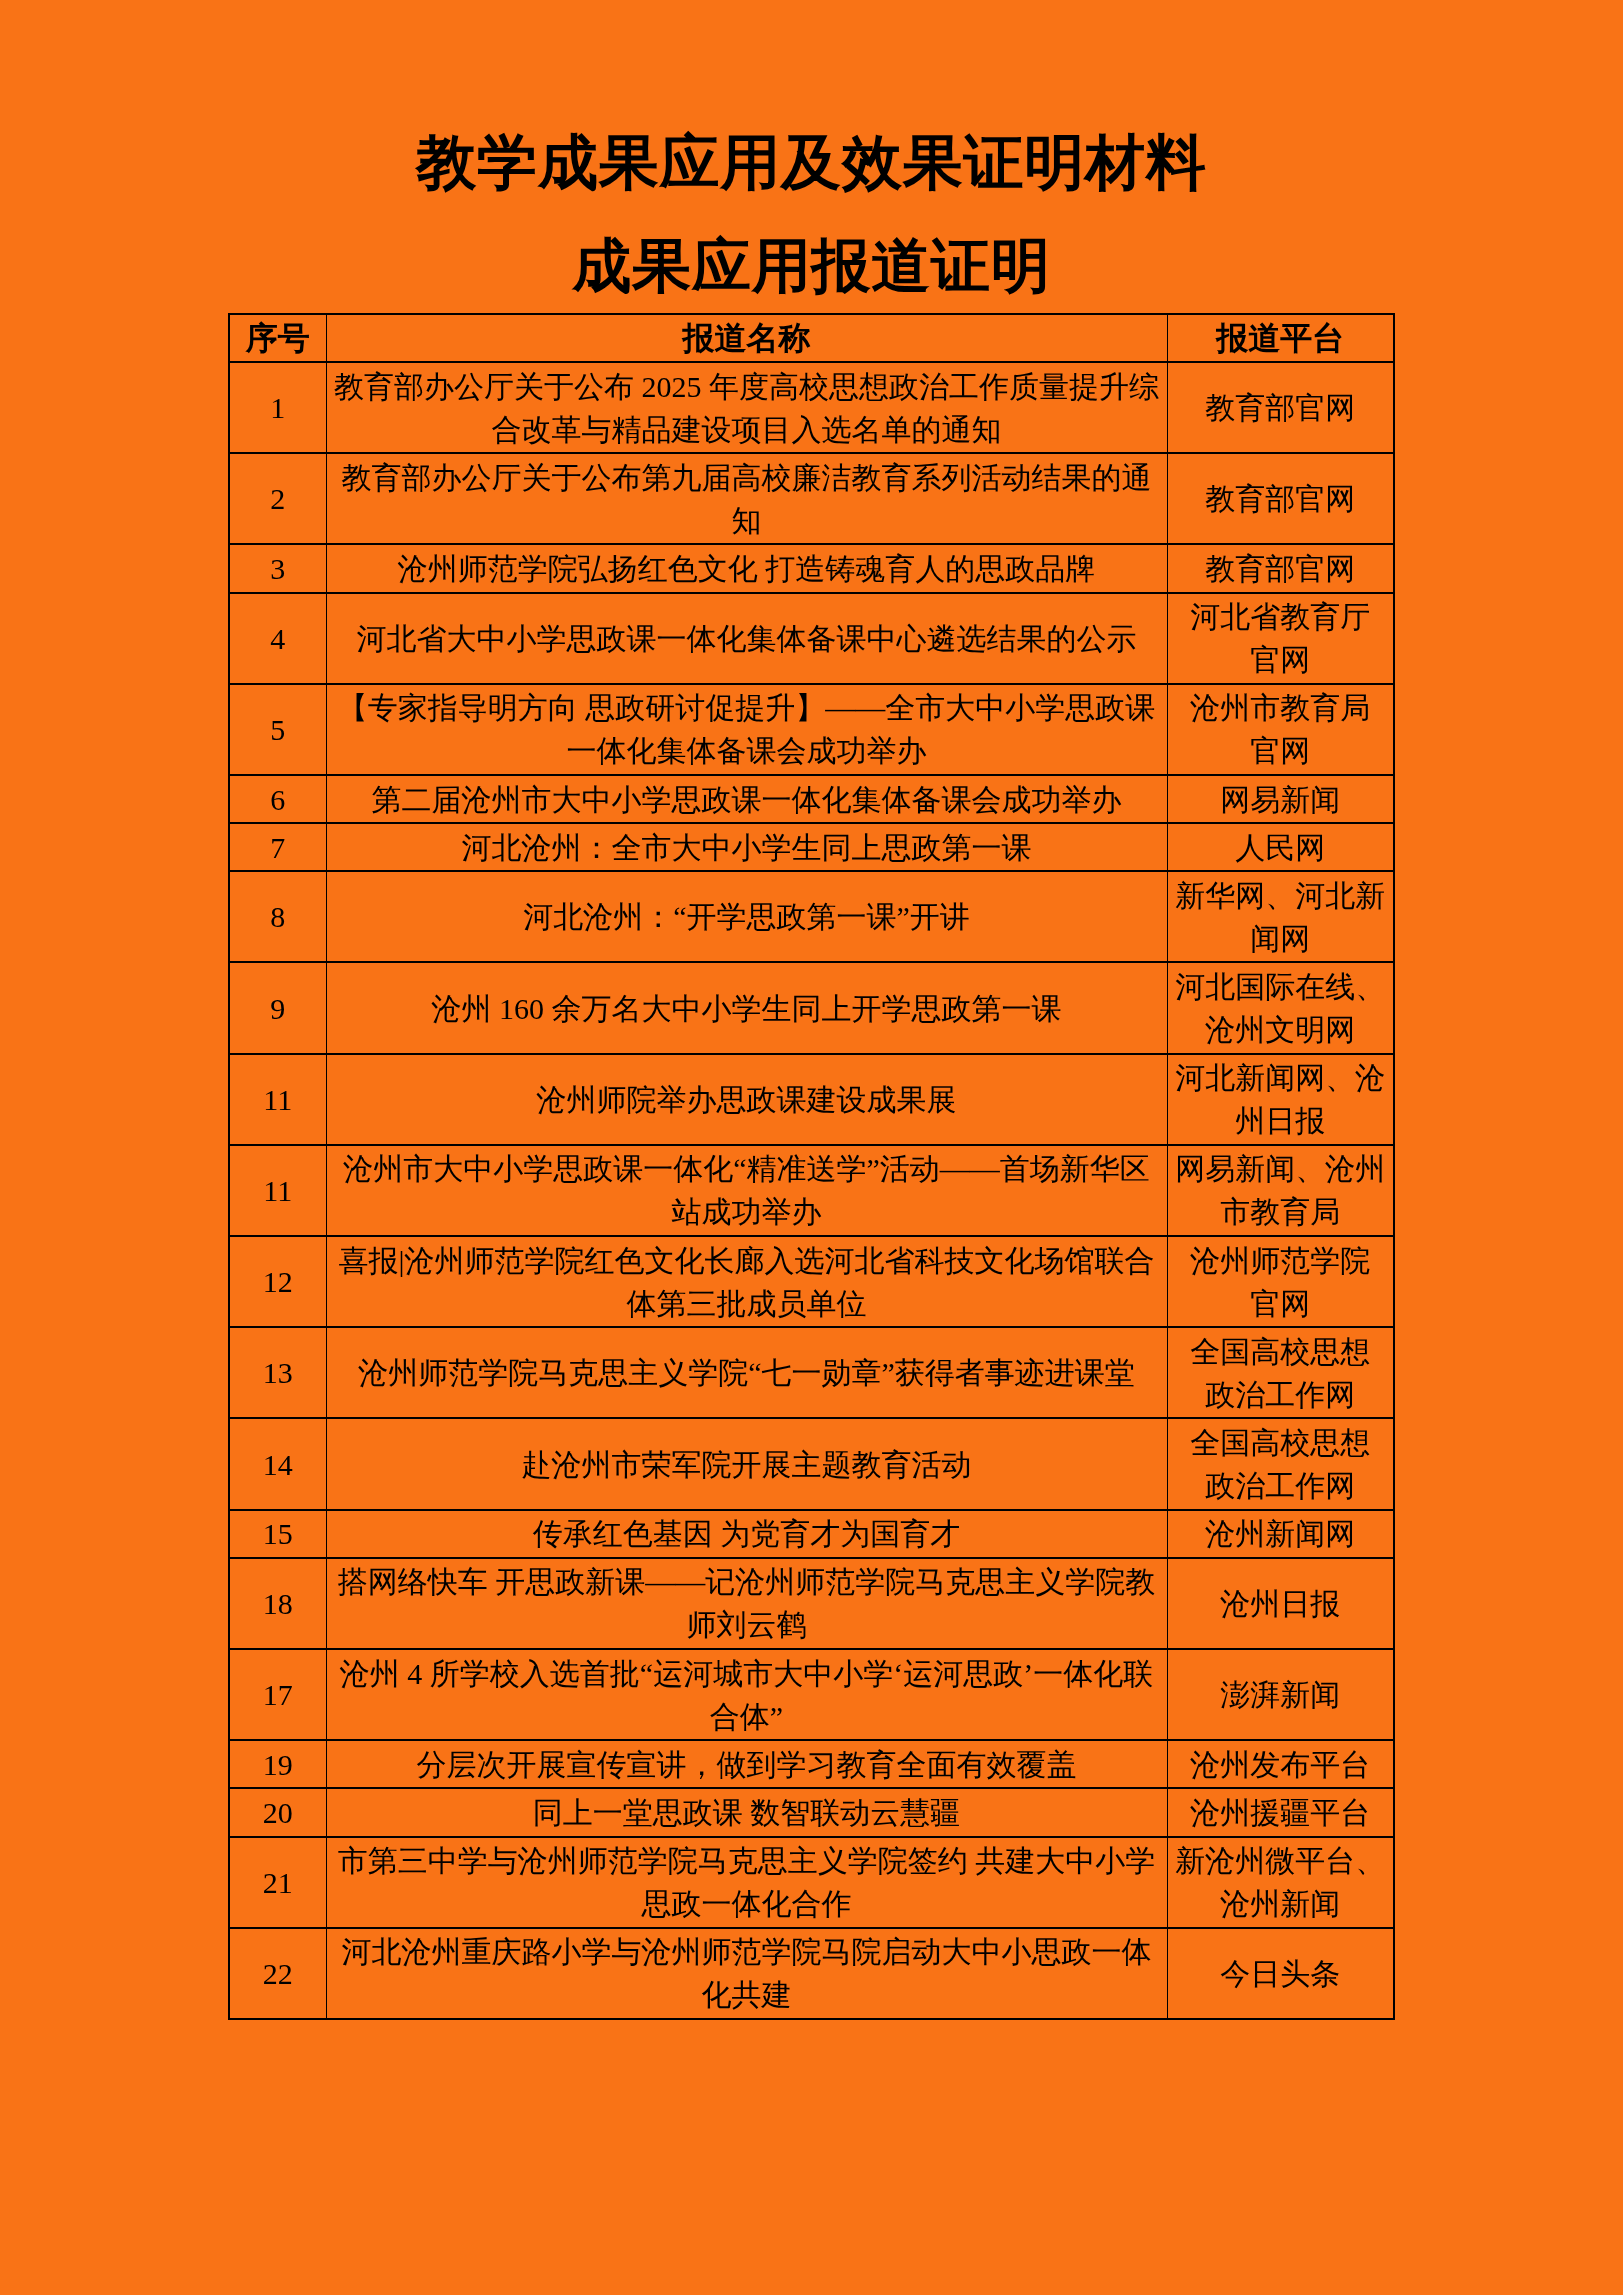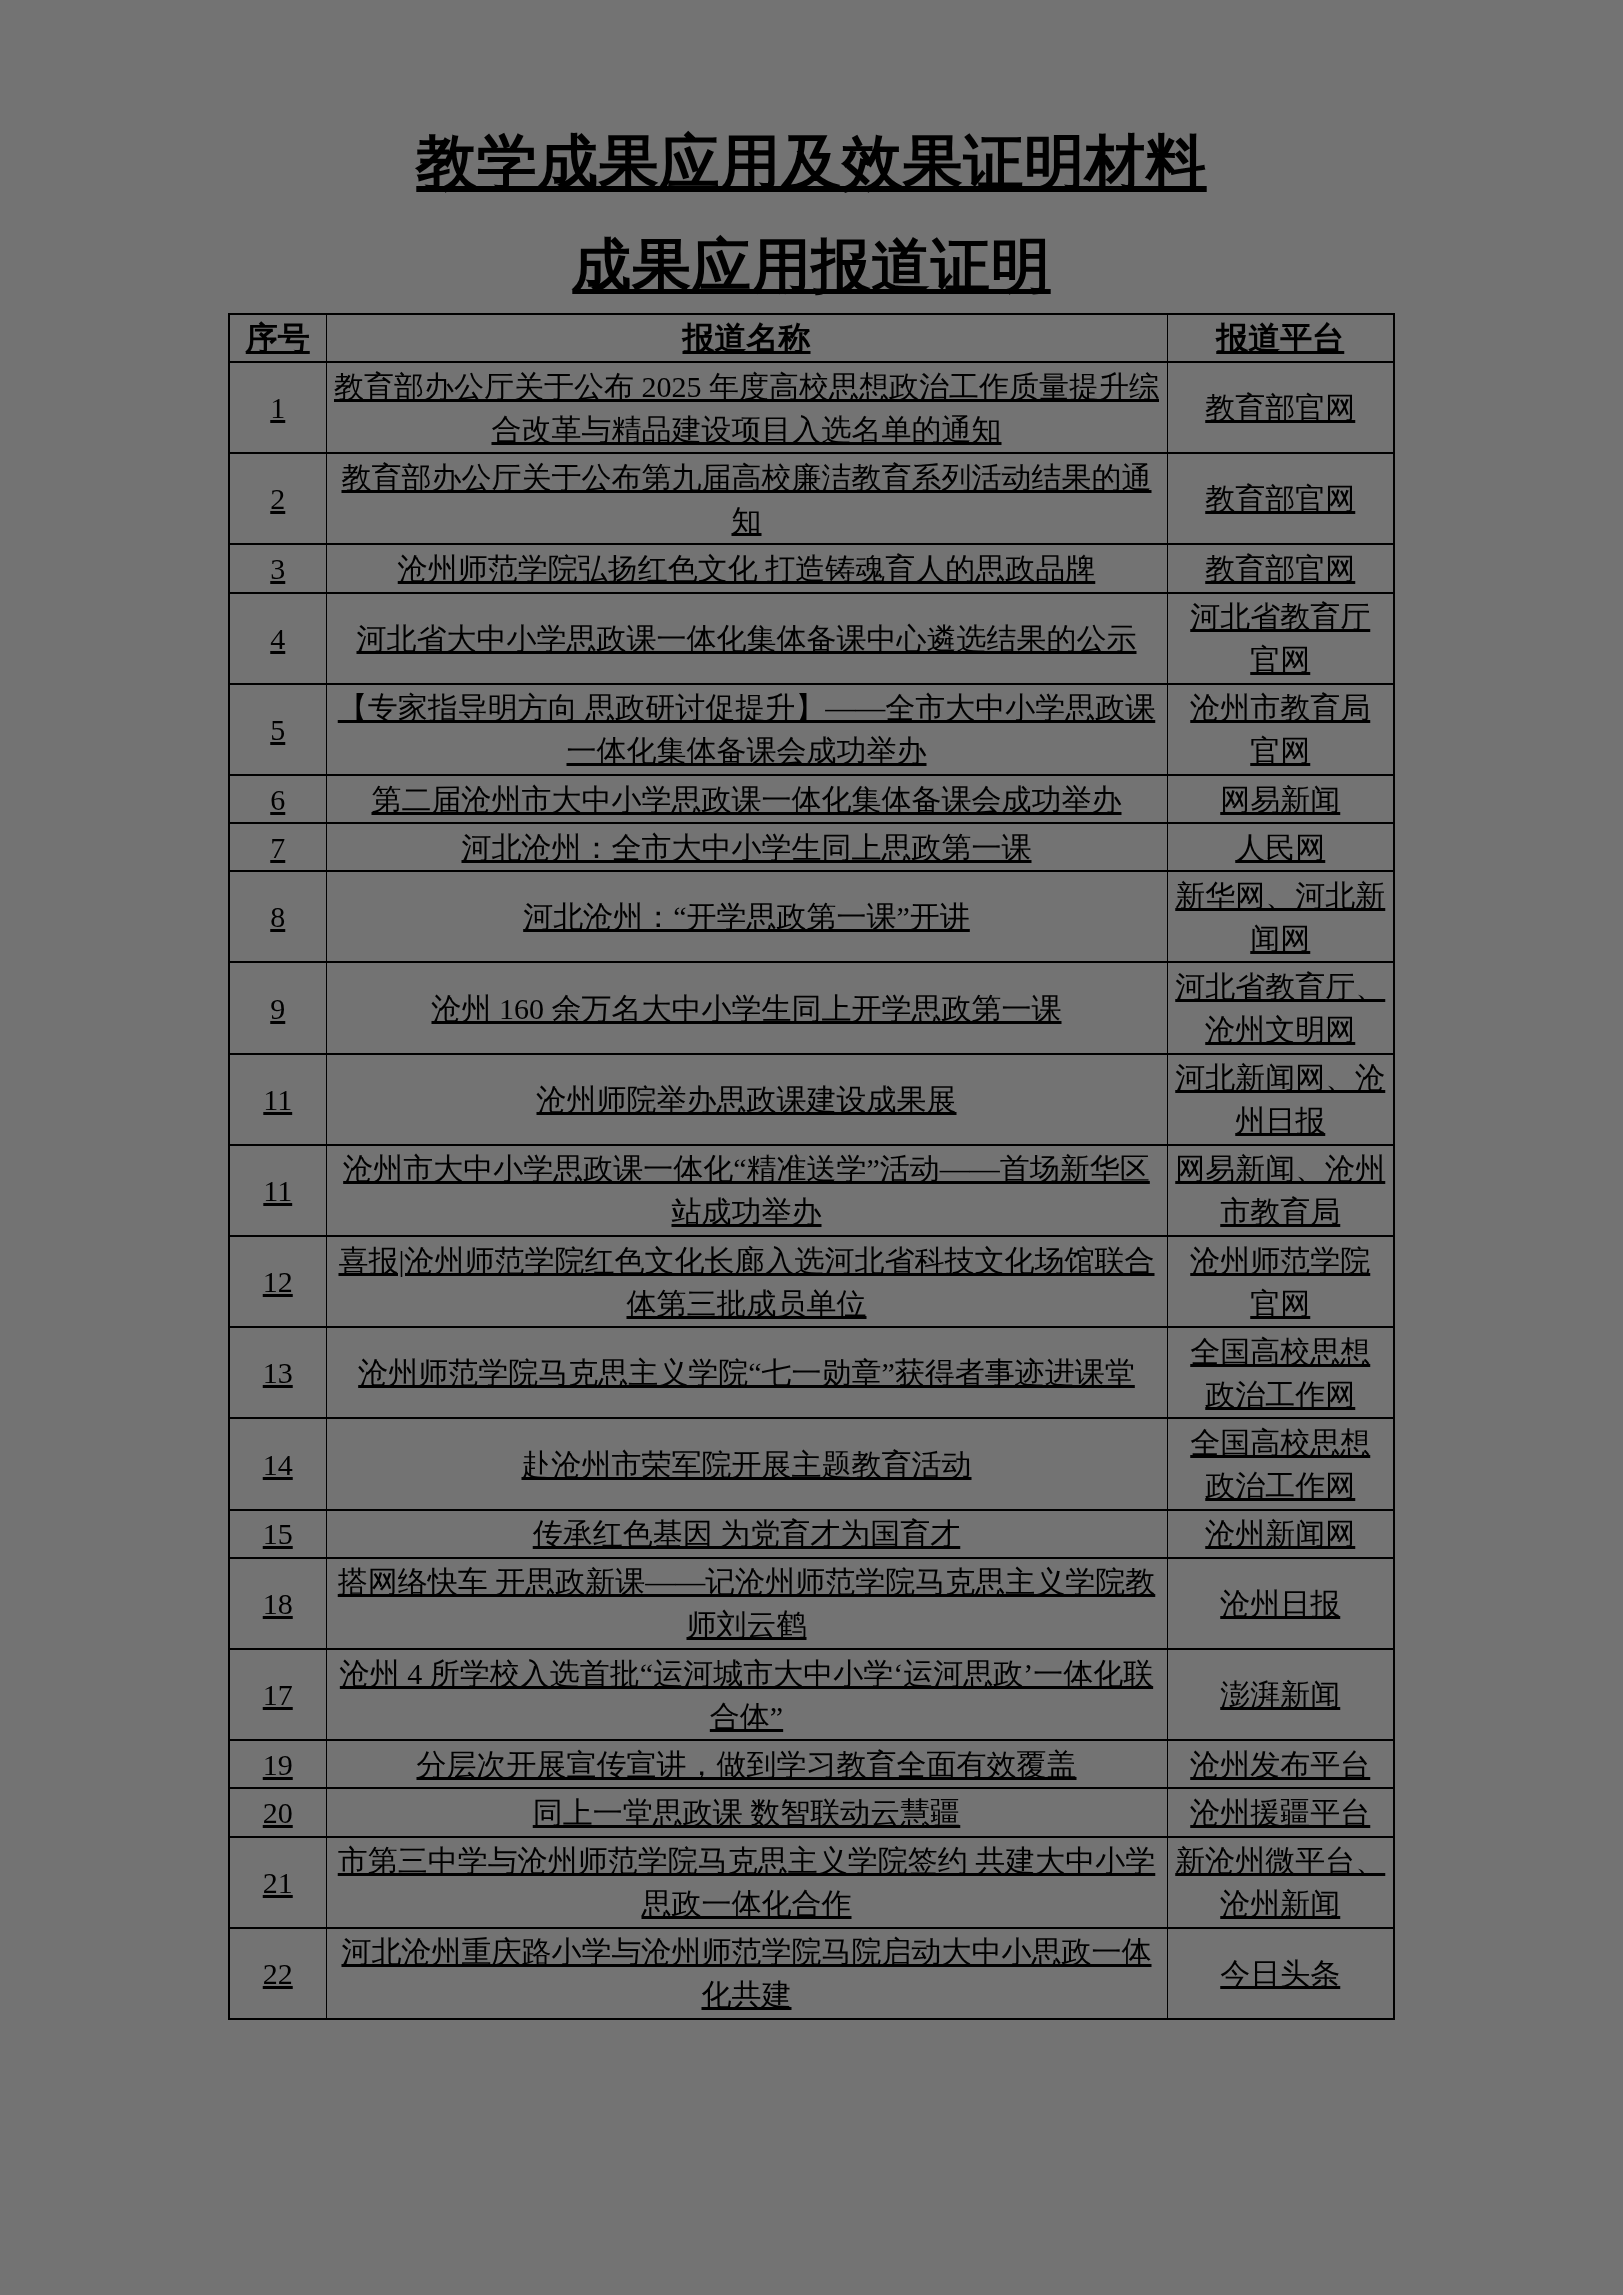--- a/index.html
+++ b/index.html
@@ -4,25 +4,24 @@
 <style>
   html, body {
     margin: 0;
     padding: 0;
     background: #ffffff;
   }
   .page {
     position: relative;
     width: 1623px;
     height: 2295px;
-    background: #737373;
+    background: #f97316;
     color: #000000;
     font-family: "Liberation Serif", serif;
     overflow: hidden;
-    text-decoration: underline;
   }
   .doc-title {
     margin: 133px 0 0 0;
     text-align: center;
     font-family: "Liberation Sans", sans-serif;
     font-weight: 700;
     font-size: 60px;
     line-height: 1.0;
     letter-spacing: 0.8px;
     color: #000000;
@@ -146,21 +145,21 @@
   <tr>
     <td class="cell-no">8</td>
     <td class="cell-name">河北沧州：“开学思政第一课”开讲</td>
     <td class="cell-platform">新华网、河北新
 闻网</td>
   </tr>
 
   <tr>
     <td class="cell-no">9</td>
     <td class="cell-name">沧州 160 余万名大中小学生同上开学思政第一课</td>
-    <td class="cell-platform">河北省教育厅、
+    <td class="cell-platform">河北国际在线、
 沧州文明网</td>
   </tr>
 
   <tr>
     <td class="cell-no">11</td>
     <td class="cell-name">沧州师院举办思政课建设成果展</td>
     <td class="cell-platform">河北新闻网、沧
 州日报</td>
   </tr>
 

